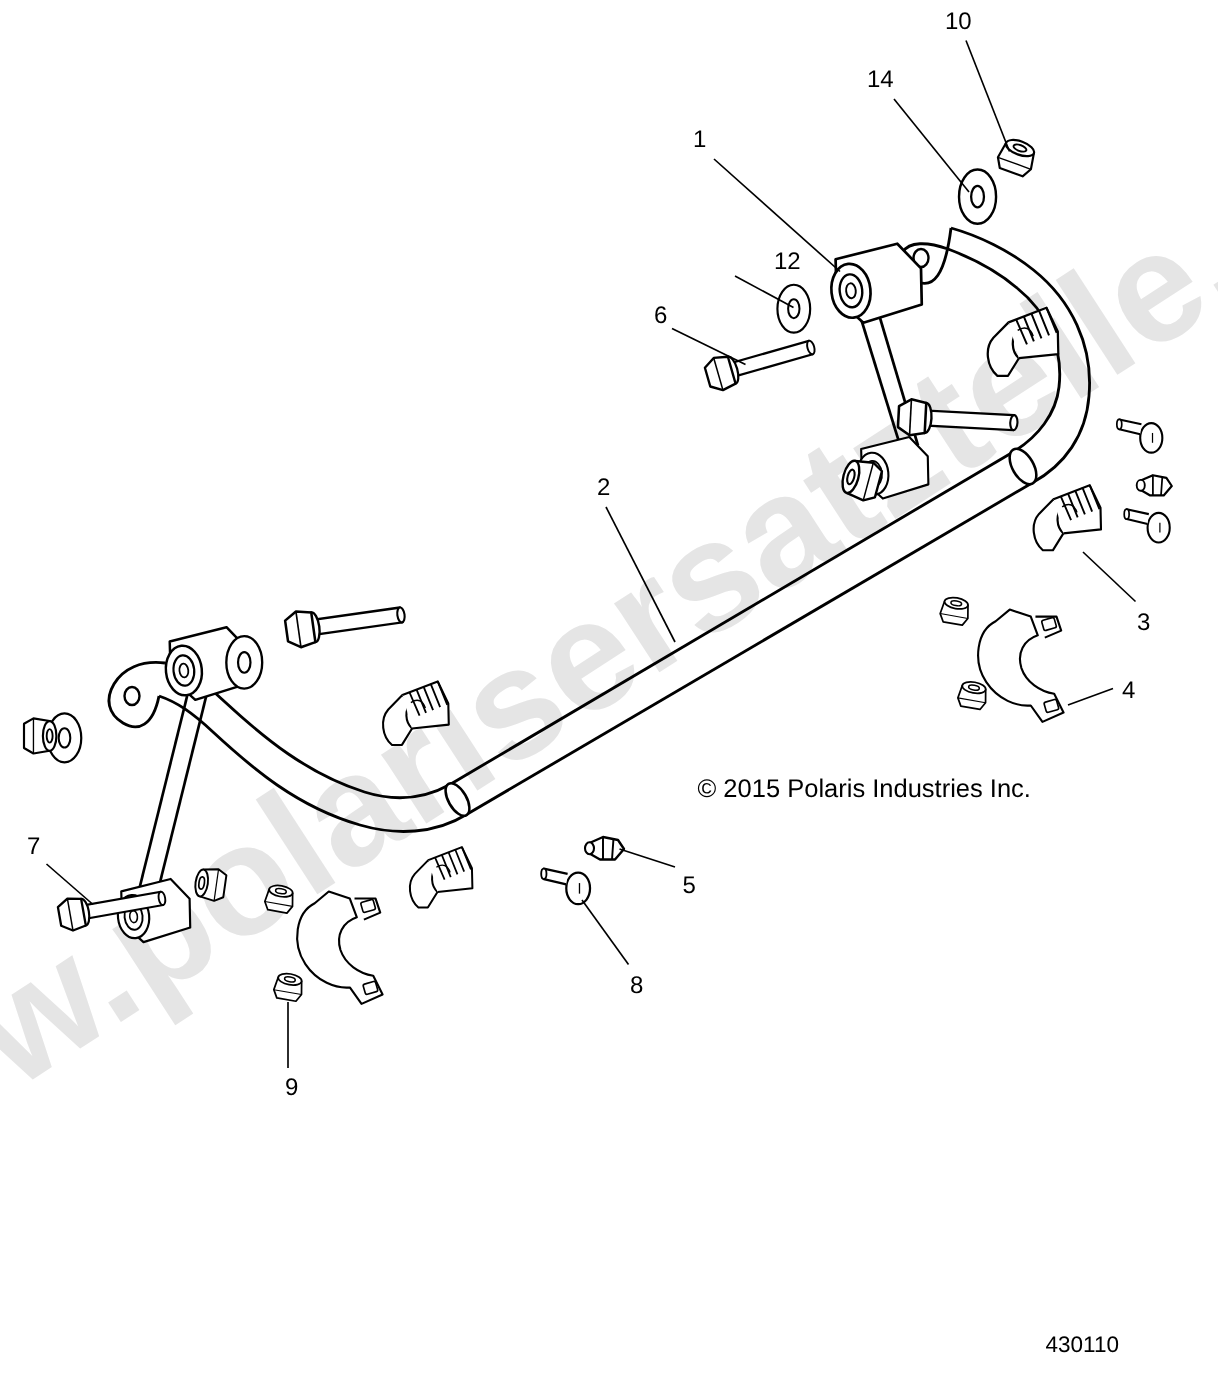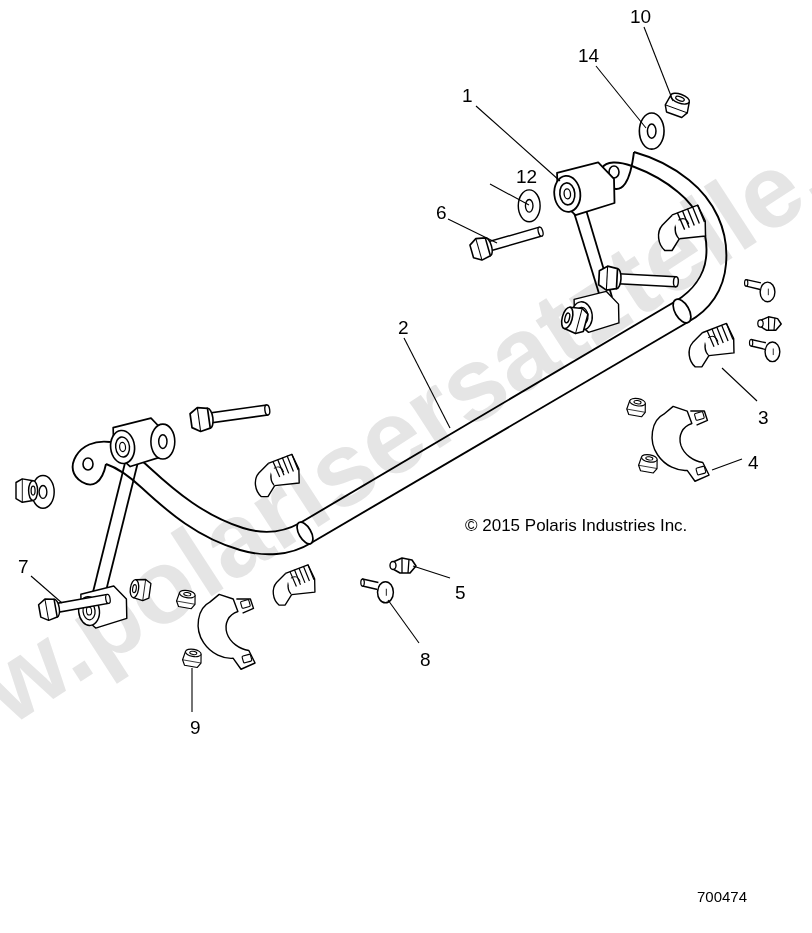--- a/index.html
+++ b/index.html
@@ -2,21 +2,21 @@
 <html><head>
 <meta charset="utf-8">
 <style>
   html,body{margin:0;padding:0;background:#ffffff;}
   body{width:812px;height:933px;position:relative;overflow:hidden;
        font-family:"Liberation Sans",sans-serif;color:#000;}
   #stage{position:absolute;inset:0;width:812px;height:933px;}
   svg.layer{position:absolute;left:0;top:0;width:812px;height:933px;}
   #wm{z-index:1;}
   #art{z-index:2;}
-  .callout{position:absolute;z-index:3;font-size:19px;color:#000;
+  .callout{position:absolute;z-index:3;font-size:16px;color:#000;
            font-family:"Liberation Sans",sans-serif;line-height:1;}
   #copyright{position:absolute;z-index:3;left:465px;top:516px;font-size:17px;
              white-space:nowrap;}
   #partno{position:absolute;z-index:3;left:697px;top:888px;font-size:15px;}
 </style>
 </head>
 <body>
 
 <div id="stage">
 
@@ -201,15 +201,15 @@
       <div class="callout" style="left: 18px; top: 557px;">7</div>
       <div class="callout" style="left: 420px; top: 650px;">8</div>
       <div class="callout" style="left: 190px; top: 718px;">9</div>
       <div class="callout" style="left: 630px; top: 7px;">10</div>
       <div class="callout" style="left: 578px; top: 46px;">14</div>
       <div class="callout" style="left: 468px; top: 167px; margin-left: 48px;">12</div>
     </div>
 
   <div id="copyright">© 2015 Polaris Industries Inc.</div>
 
-  <div id="partno">700474</div>
+  <div id="partno">430110</div>
 
 </div>
 
 </body></html>

